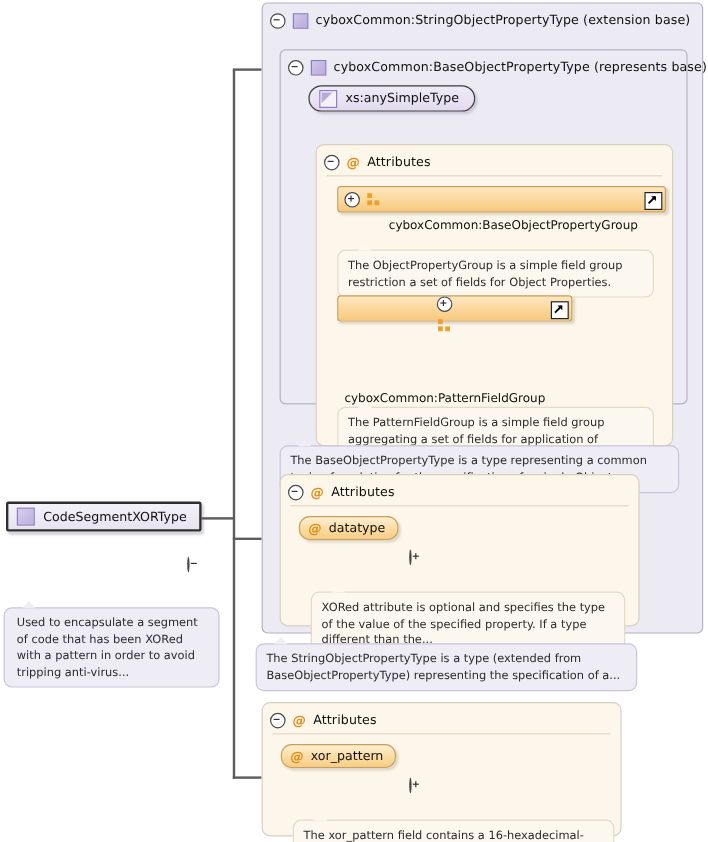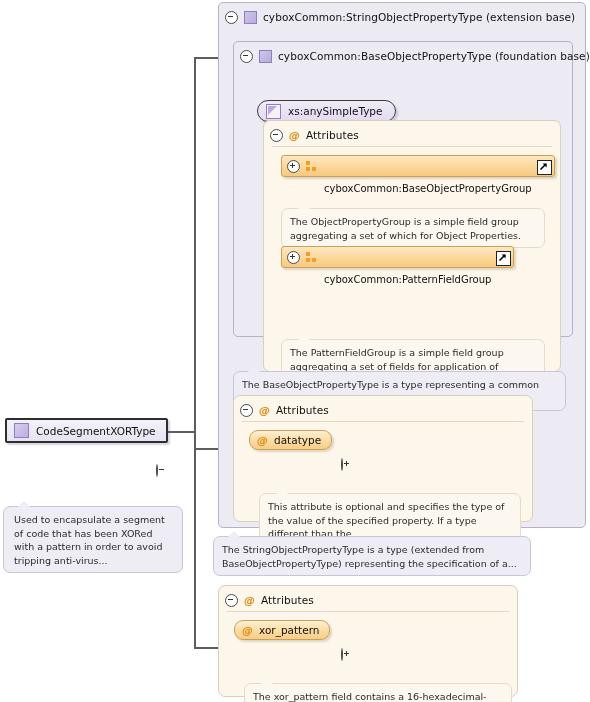--- a/index.html
+++ b/index.html
@@ -207,24 +207,24 @@
       <span class="exp"></span>
       <span class="sq-type"></span>
       <span class="label">cyboxCommon:StringObjectPropertyType (extension base)</span>
     </div>
 
     <div class="panel-inner abs" style="left:14px;top:38px;width:340px;height:296px;">
 
       <div class="hdr" style="margin-top:4px;">
         <span class="exp"></span>
         <span class="sq-type"></span>
-        <span class="label">cyboxCommon:BaseObjectPropertyType (foundation base)</span>
-      </div>
-
-      <div class="stype abs" style="left:23px;top:58px;height:22px;">
+        <span class="label">cyboxCommon:BaseObjectPropertyType (represents base)</span>
+      </div>
+
+      <div class="stype abs" style="left:23px;top:29px;height:22px;">
         <span class="tri"></span>
         <span class="label">xs:anySimpleType</span>
       </div>
 
       <div class="attr-panel abs" style="left:29px;top:78px;width:298px;height:252px;">
 
         <div class="hdr" style="margin-top:4px;">
           <span class="exp"></span>
           <span class="at">@</span>
           <span class="label">Attributes</span>
@@ -242,24 +242,24 @@
           <span class="ext">
             <svg width="11" height="11" viewBox="0 0 11 11">
               <path d="M2.5 8.5 L8 3" stroke="#000" stroke-width="1.6" fill="none"></path>
               <path d="M4.6 2.6 L8.6 2.6 L8.6 6.6 Z" fill="#000"></path>
             </svg>
           </span>
         </div>
 
         <div class="doc cream abs" style="left:17px;top:63px;width:264px;">
           <span class="notch" style="left:16px;"></span>
-          <p>The ObjectPropertyGroup is a simple field group aggregating a set of which for Object Properties.</p>
-        </div>
-
-        <div class="grpbox abs" style="left:17px;top:125px;height:22px;padding-right:22px;">
+          <p>The ObjectPropertyGroup is a simple field group restriction a set of fields for Object Properties.</p>
+        </div>
+
+        <div class="grpbox abs" style="left:17px;top:125px;height:22px;padding-right:22px;flex-direction:column;">
           <span class="exp plus"></span>
           <span class="grp">
               <i></i>
               <i></i>
               <i></i>
             </span>
           <span class="label">cyboxCommon:PatternFieldGroup</span>
           <span class="ext">
             <svg width="11" height="11" viewBox="0 0 11 11">
               <path d="M2.5 8.5 L8 3" stroke="#000" stroke-width="1.6" fill="none"></path>
@@ -291,21 +291,21 @@
       <div class="divider" style="top:25px;"></div>
 
       <div class="pill abs" style="left:15px;top:34px;height:20px;">
         <span class="at">@</span>
         <span class="label">datatype</span>
       </div>
       <span class="exp plus abs" style="left:107px;top:39px;"></span>
 
       <div class="doc cream abs" style="left:25px;top:62px;width:262px;">
         <span class="notch" style="left:16px;"></span>
-        <p>This attribute is optional and specifies the type of the value of the specified property. If a type different than the...</p>
+        <p>XORed attribute is optional and specifies the type of the value of the specified property. If a type different than the...</p>
       </div>
     </div>
 
   </div>
 
   
   <div class="doc lav abs" style="left:213px;top:536px;width:318px;">
     <span class="notch" style="left:14px;"></span>
     <p>The StringObjectPropertyType is a type (extended from BaseObjectPropertyType) representing the specification of a...</p>
   </div>

